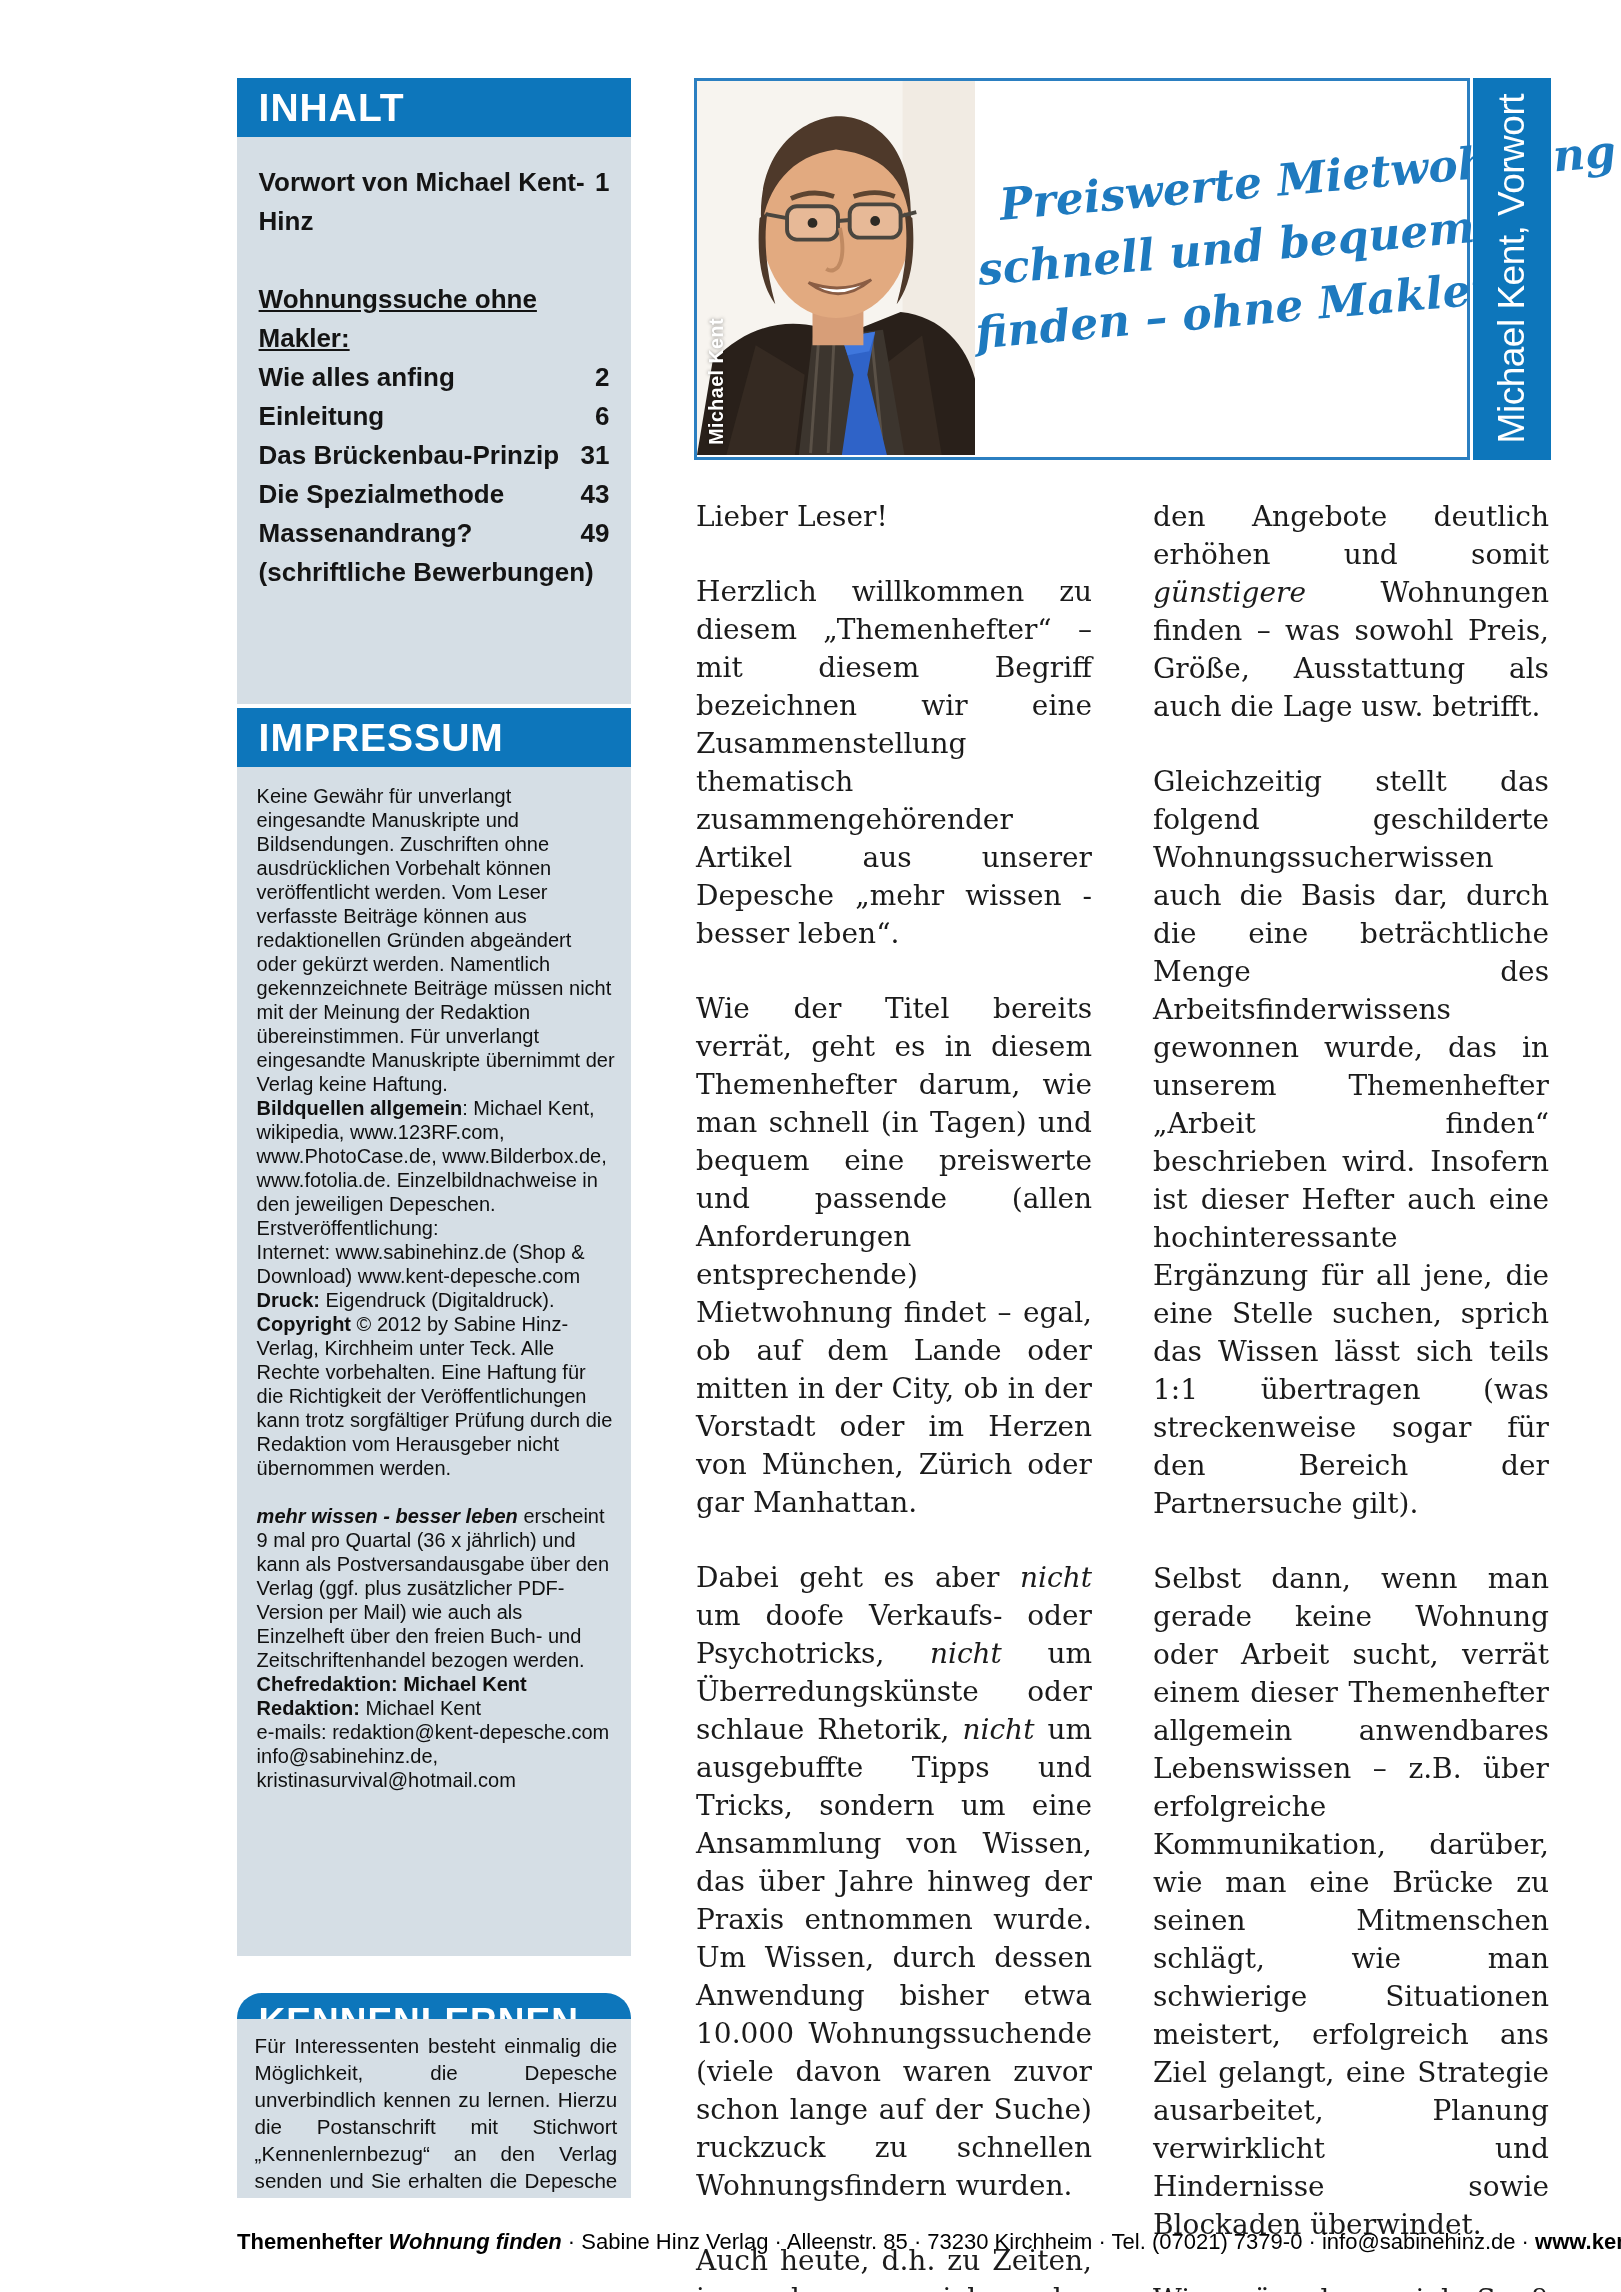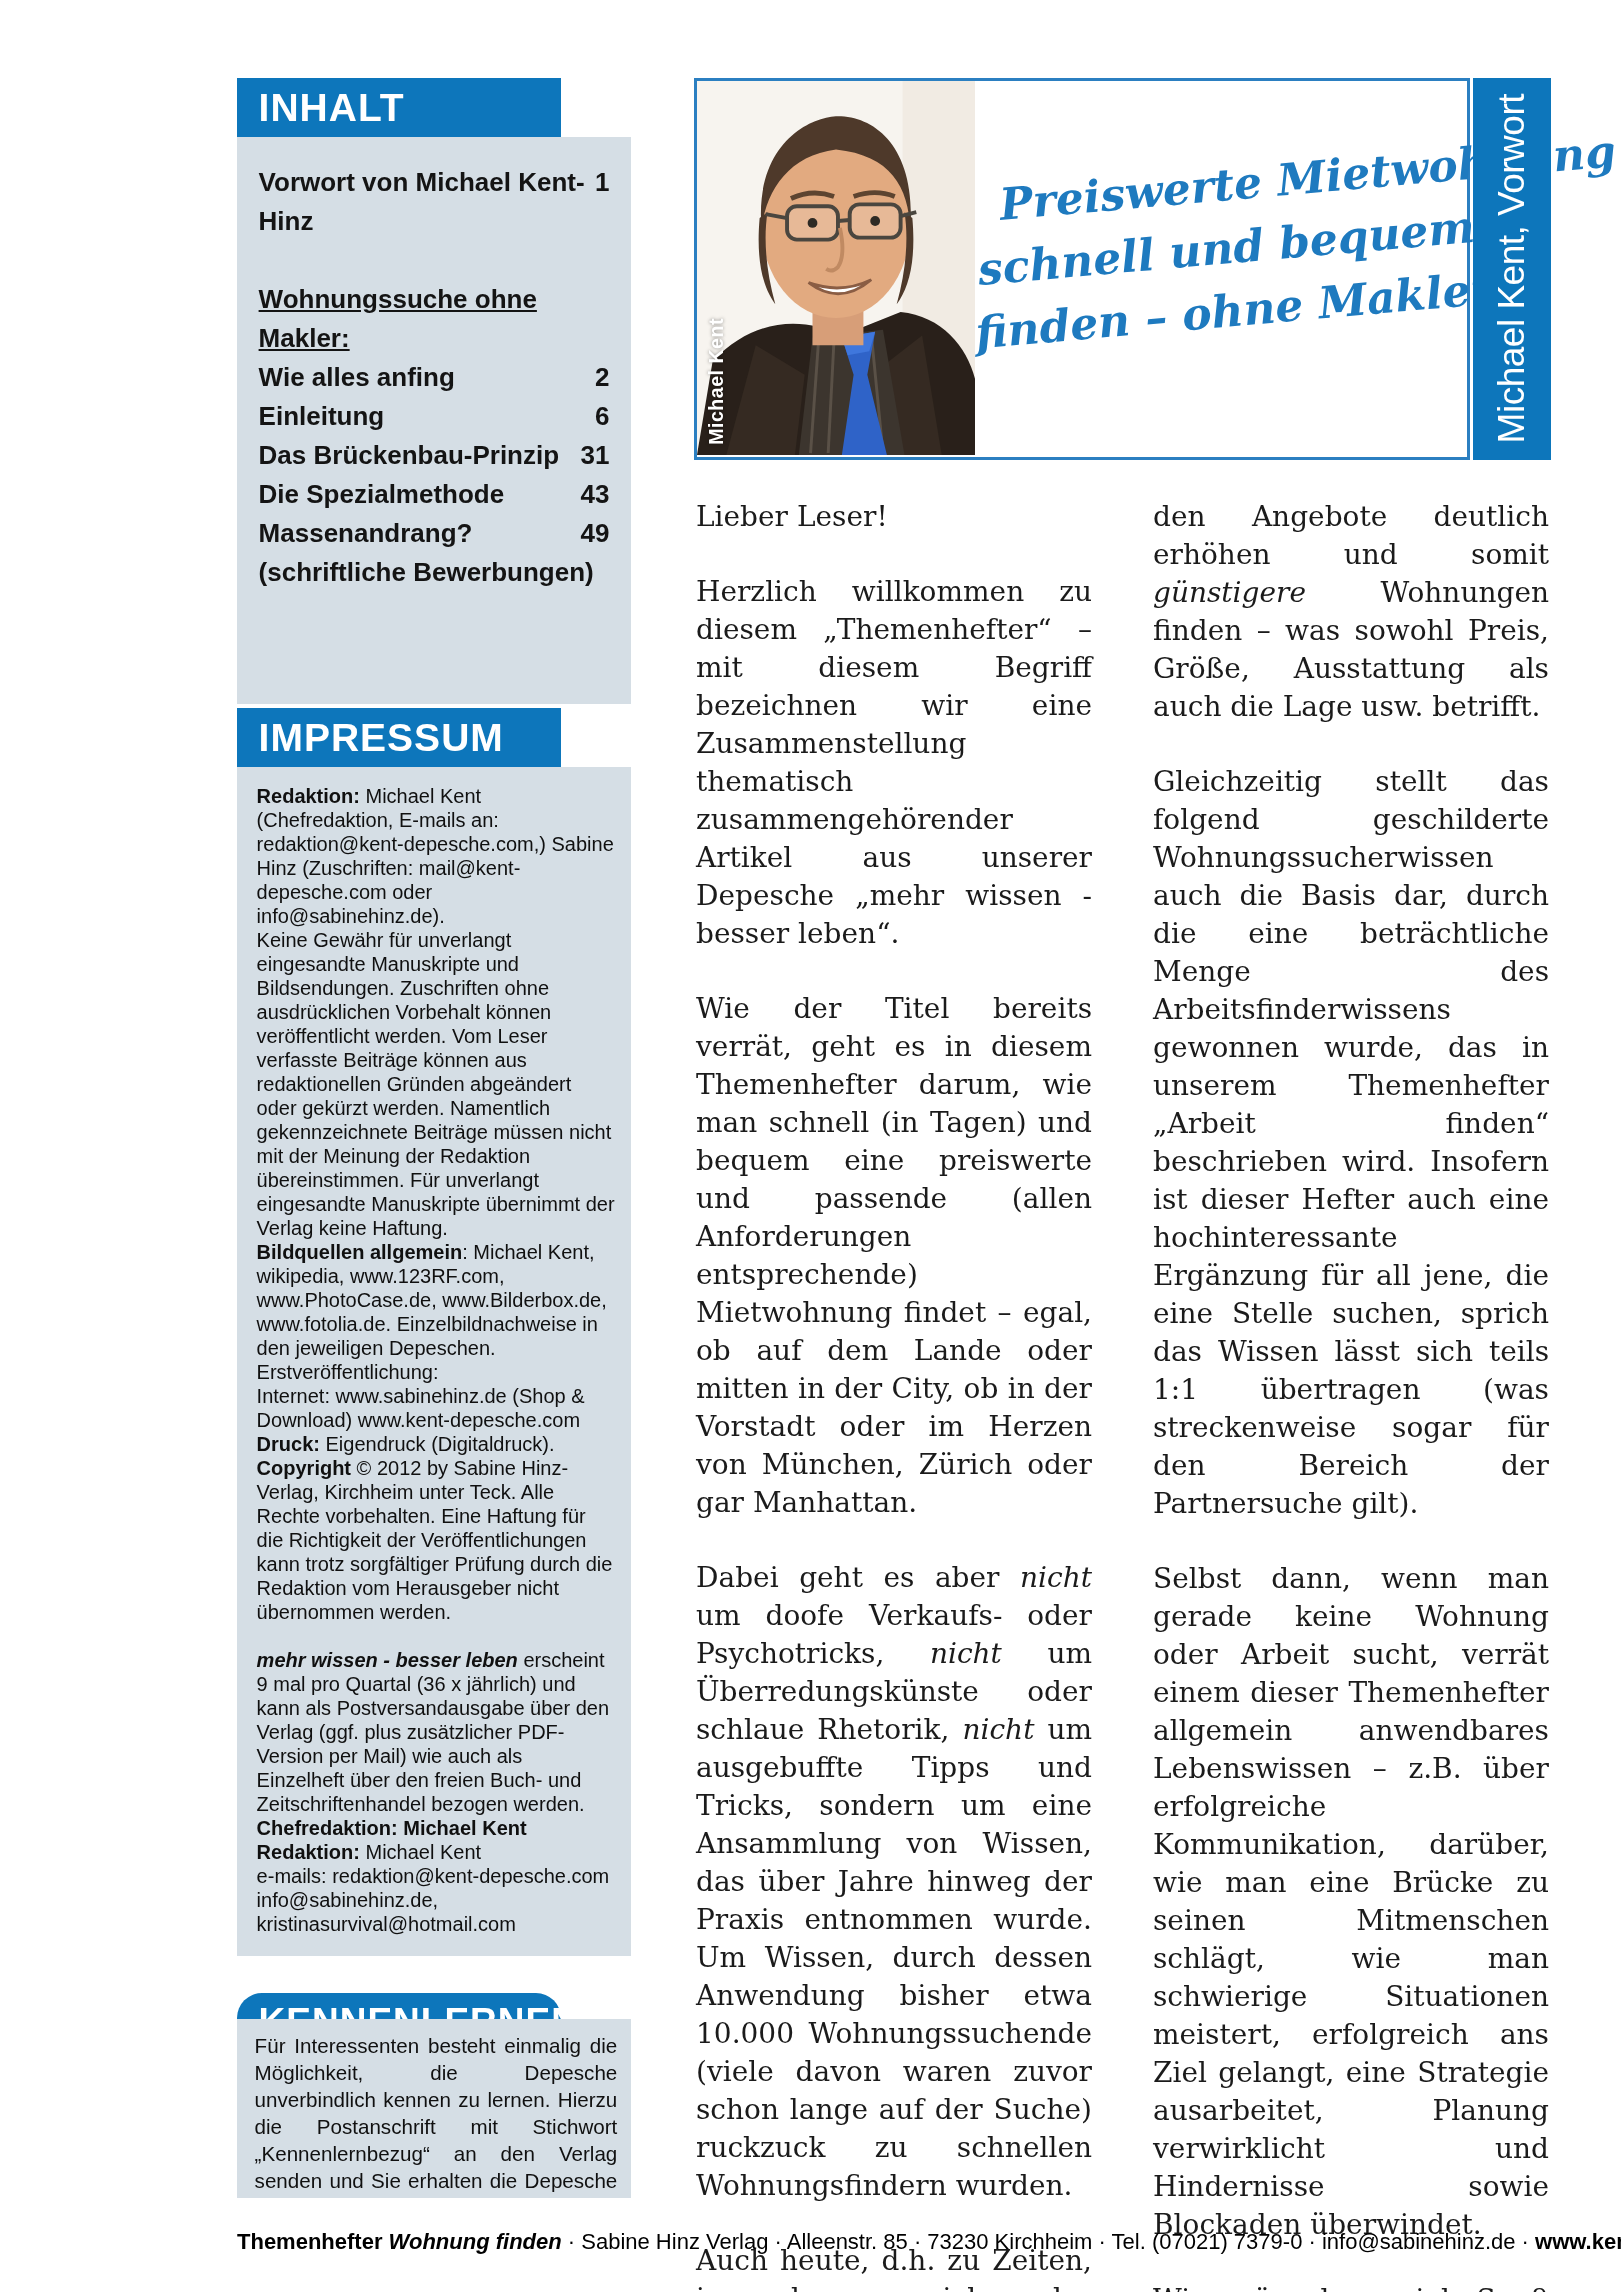--- a/index.html
+++ b/index.html
@@ -4,21 +4,21 @@
 <style>
   * { box-sizing: border-box; margin: 0; padding: 0; }
   html, body { background: #ffffff; }
   body {
     width: 1621px; height: 2293px; position: relative; overflow: hidden;
     font-family: "Liberation Sans", sans-serif;
   }
 
   
   .hbar {
-    position: absolute; left: 237px; width: 324px;
+    position: absolute; left: 237px; width: 394px;
     background: #0d76bb; color: #fff; font-weight: bold;
     display: flex; align-items: center; padding-left: 21.6px;
     font-size: 39px; letter-spacing: 1px; text-align: center;
   }
   #inhalt-bar    { top: 78px;   height: 59px; }
   #impressum-bar { top: 708px;  height: 60px; }
   #kennen-bar    { top: 1993px; height: 58px; font-size: 37px; border-radius: 25px; }
 
   .sbox { position: absolute; left: 237px; width: 394px; background: #d5dee5; overflow: hidden; }
   #toc-box       { top: 137px;  height: 567px;  padding: 25.5px 21.6px 0 21.6px; }
@@ -122,21 +122,20 @@
     <div class="toc-row">
       <span class="lbl">(schriftliche Bewerbungen)</span>
       <span class="pg"></span>
     </div>
   </div>
 
 <div class="hbar" id="impressum-bar">
   <span>IMPRESSUM</span>
 </div>
 <div class="sbox" id="impressum-box">
-    <p class="para"><span style="font-weight: bold;">Redaktion:</span><span> Michael Kent (Chefredaktion, E-mails an: redaktion@kent-depesche.com,) Sabine Hinz (Zuschriften: mail@kent-depesche.com oder info@sabinehinz.de).</span></p>
     <p class="para"><span>Keine Gewähr für unverlangt eingesandte Manuskripte und Bildsendungen. Zuschriften ohne ausdrücklichen Vorbehalt können veröffentlicht werden. Vom Leser verfasste Beiträge können aus redaktionellen Gründen abgeändert oder gekürzt werden. Namentlich gekennzeichnete Beiträge müssen nicht mit der Meinung der Redaktion übereinstimmen. Für unverlangt eingesandte Manuskripte übernimmt der Verlag keine Haftung.</span></p>
     <p class="para"><span style="font-weight: bold;">Bildquellen allgemein</span><span>: Michael Kent, wikipedia, www.123RF.com, www.PhotoCase.de, www.Bilderbox.de, www.fotolia.de. Einzelbildnachweise in den jeweiligen Depeschen.</span></p>
     <p class="para"><span style="font-weight: normal; margin-top: 15px;">Erstveröffentlichung:</span></p>
     <p class="para"><span>Internet: www.sabinehinz.de (Shop &amp; Download) www.kent-depesche.com</span></p>
     <p class="para"><span style="font-weight: bold;">Druck:</span><span> Eigendruck (Digitaldruck).</span></p>
     <p class="para"><span style="font-weight: bold;">Copyright</span><span> © 2012 by Sabine Hinz-Verlag, Kirchheim unter Teck. Alle Rechte vorbehalten. Eine Haftung für die Richtigkeit der Veröffentlichungen kann trotz sorgfältiger Prüfung durch die Redaktion vom Herausgeber nicht übernommen werden.</span></p>
     <p class="para gap"><span style="font-weight: bold; font-style: italic;">mehr wissen - besser leben</span><span> erscheint 9 mal pro Quartal (36 x jährlich) und kann als Postversandausgabe über den Verlag (ggf. plus zusätzlicher PDF-Version per Mail) wie auch als Einzelheft über den freien Buch- und Zeitschriftenhandel bezogen werden.</span></p>
     <p class="para"><span style="font-weight: bold;">Chefredaktion: Michael Kent</span></p>
     <p class="para"><span style="font-weight: bold;">Redaktion:</span><span> Michael Kent</span></p>
     <p class="para"><span style="font-weight: normal;">e-mails</span><span>: redaktion@kent-depesche.com info@sabinehinz.de, kristinasurvival@hotmail.com</span></p>

